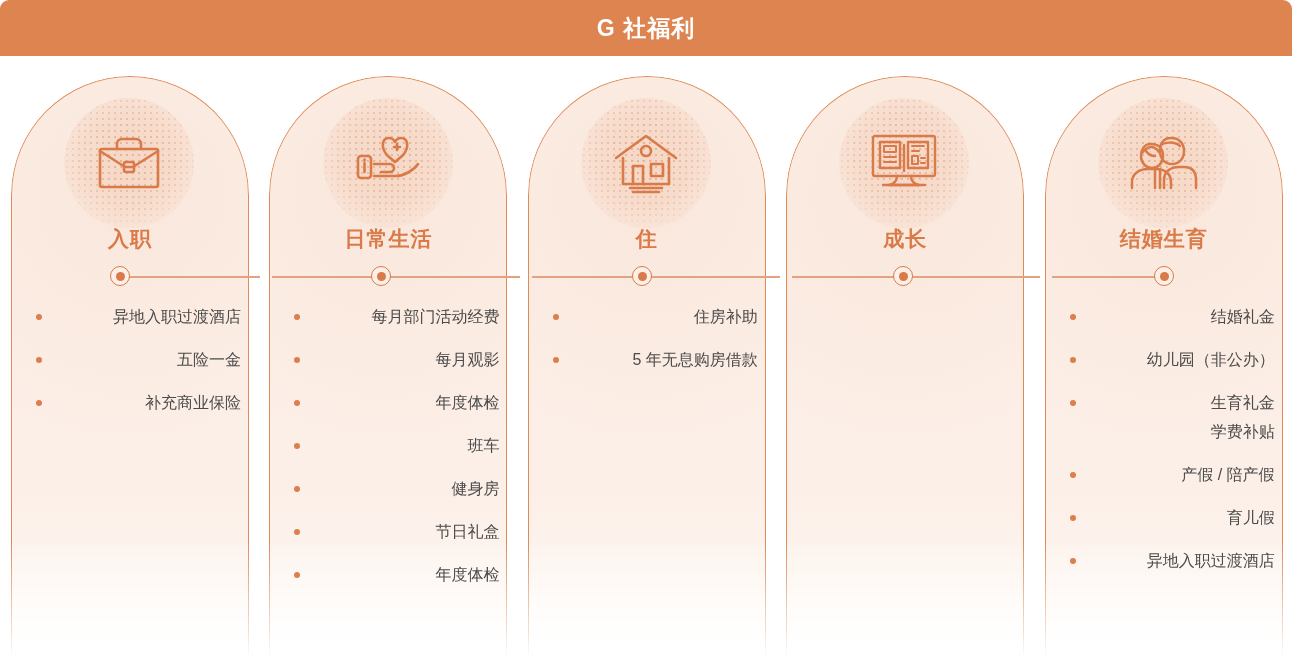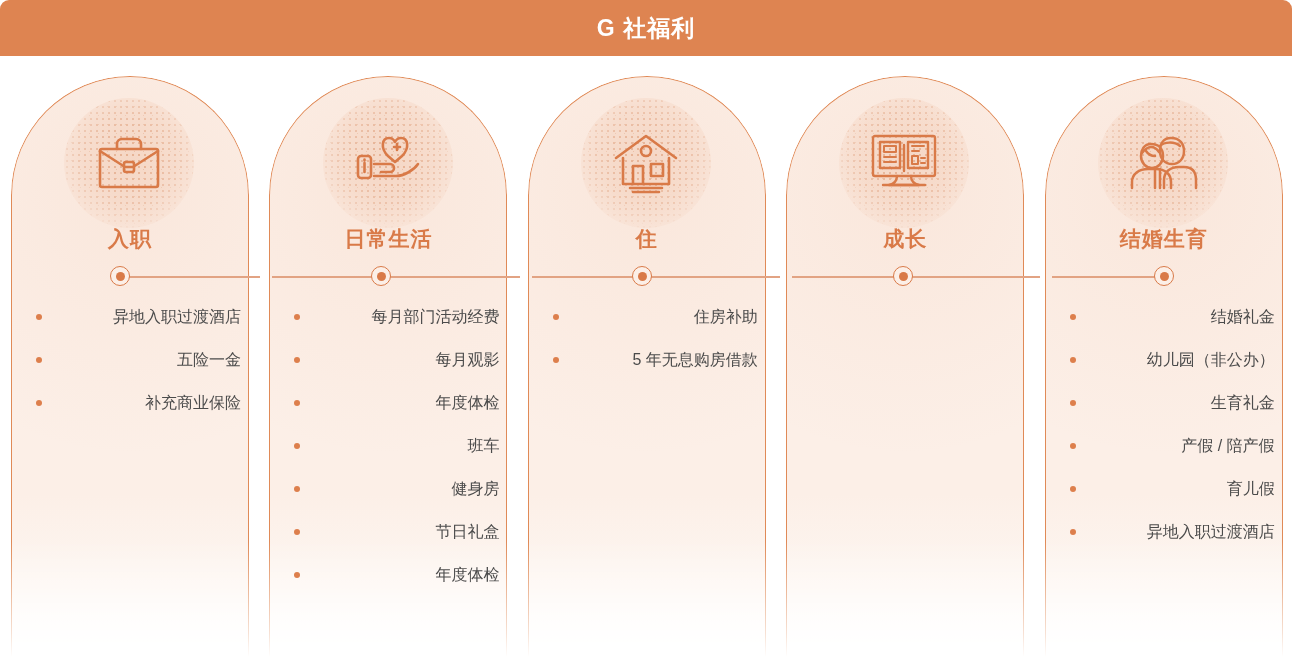--- a/index.html
+++ b/index.html
@@ -318,20 +318,21 @@
           <path d="M8 56 v-6 c0-8 7-13 16-13 h8 c9 0 15 5 15 13 v6"></path>
           <path d="M40 56 v-8 c0-8 6-13 15-13 h5 c9 0 12 6 12 13 v8"></path>
           <path d="M31 37 v19 M36 37 v19"></path>
         </svg>
       </div>
       <div class="col-title">结婚生育</div>
       <ul class="col-list">
         <li class="list-item">结婚礼金</li>
         <li class="list-item">幼儿园（非公办）</li>
         <li class="list-item">生育礼金</li>
+        <li class="list-item cont">学费补贴</li>
         <li class="list-item">产假 / 陪产假</li>
         <li class="list-item">育儿假</li>
         <li class="list-item">异地入职过渡酒店</li>
       </ul>
     </div>
 
   </div>
 
   <div class="timeline">
     <div class="timeline-seg" style="left:120px; width:140px;"></div>

